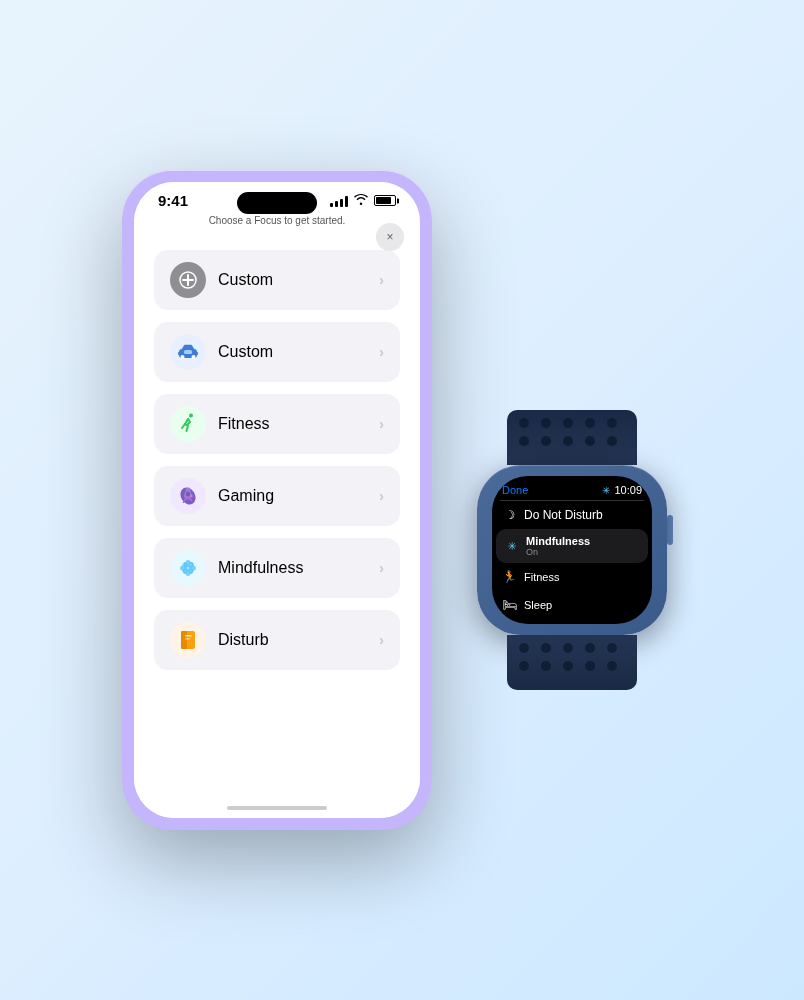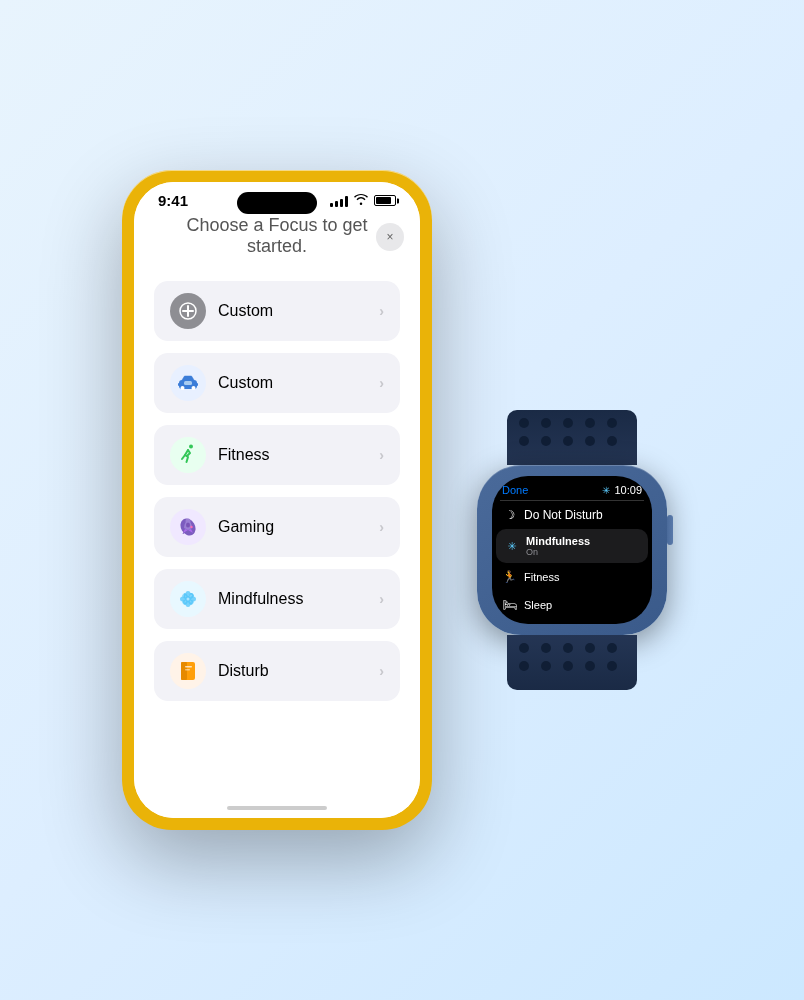--- a/index.html
+++ b/index.html
@@ -21,21 +21,21 @@
       align-items: center;
       justify-content: center;
       gap: 30px;
       position: relative;
     }
 
     
     .iphone {
       width: 310px;
       height: 660px;
-      background: #eab308;
+      background: #c4b5fd;
       border-radius: 50px;
       padding: 12px;
       box-shadow: 0 30px 80px rgba(0,0,0,0.3), inset 0 1px 0 rgba(255,255,255,0.5);
       position: relative;
     }
 
     .iphone-inner {
       width: 100%;
       height: 100%;
       background: #fff;
@@ -159,21 +159,21 @@
       font-size: 26px;
       font-weight: 800;
       color: #000;
       line-height: 1.2;
       margin-top: 40px;
       margin-bottom: 8px;
     }
 
     .focus-subtitle {
       text-align: center;
-      font-size: 18px;
+      font-size: 10px;
       color: #555;
       margin-bottom: 24px;
     }
 
     
     .focus-list {
       display: flex;
       flex-direction: column;
       gap: 12px;
     }

